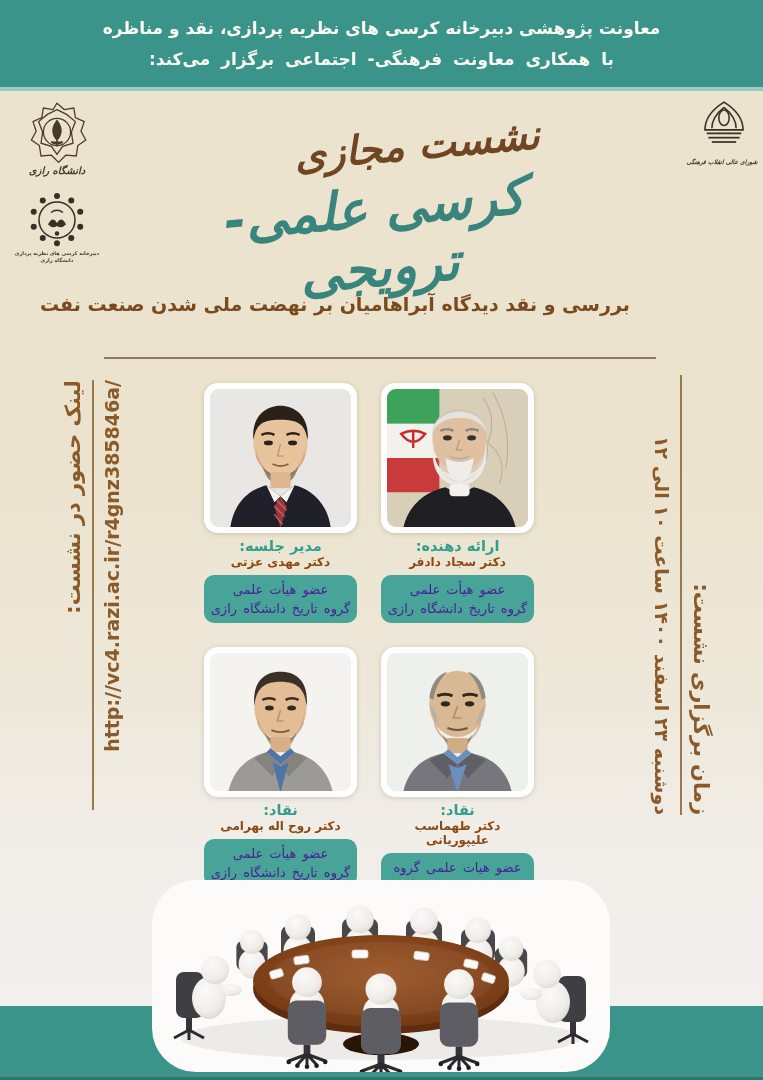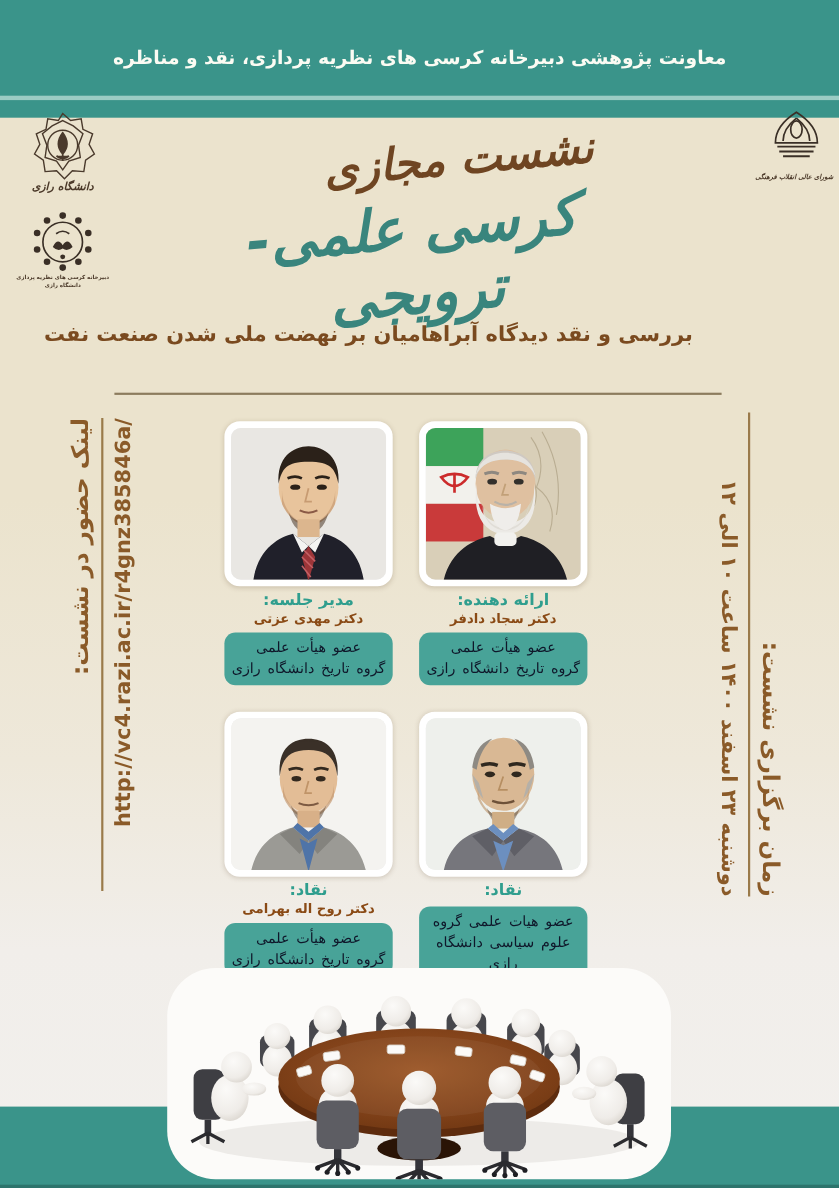--- a/index.html
+++ b/index.html
@@ -1,20 +1,20 @@
 <!DOCTYPE html>
 <html lang="fa"><head>
 <meta charset="utf-8">
 <style>
   html,body{margin:0;padding:0;background:#888;}
   *{box-sizing:border-box;font-family:"DejaVu Sans",sans-serif;}
   .poster{position:relative;width:763px;height:1080px;margin:0 auto;overflow:hidden;
     background:linear-gradient(180deg,#ebe3cd 0%,#ebe3cd 42%,#eee8da 64%,#f1eeea 80%,#f2f0ed 100%);}
   
-  .hdr{position:absolute;left:0;top:0;width:763px;height:107px;background:#3a948a;
+  .hdr{position:absolute;left:0;top:0;width:763px;height:87px;background:#3a948a;
     display:flex;flex-direction:column;justify-content:center;align-items:center;}
   .hdr div{color:#fbfbf3;font-weight:700;font-size:17px;line-height:31px;direction:rtl;text-align:center;}
   .hdr .l2{word-spacing:5px;}
   .hdr-line{position:absolute;left:0;top:87px;width:763px;height:4px;background:#9bccc4;}
   
   .logoCap{position:absolute;color:#4a3828;text-align:center;direction:rtl;font-style:italic;font-weight:700;}
   
   .t1{position:absolute;left:267px;top:122px;width:300px;text-align:center;direction:rtl;
     color:#6f4522;font-size:40px;font-weight:700;font-style:italic;transform:rotate(-5deg);}
   .t2{position:absolute;left:202px;top:178px;width:350px;text-align:center;direction:rtl;
@@ -24,21 +24,21 @@
   .subline{position:absolute;left:104px;top:357px;width:552px;border-top:2px solid #8c7c5e;}
   
   .cards{position:absolute;left:204px;top:383px;width:356px;display:grid;
     grid-template-columns:153px 153px;column-gap:49px;row-gap:24px;gap:24px;}
   .card{width:153px;text-align:center;}
   .pframe{height:150px;background:#ffffff;border-radius:14px;padding:6px;box-shadow:0 1px 5px rgba(90,70,40,.22);}
   .photo{width:100%;height:100%;border-radius:9px;overflow:hidden;background:#eee;}
   .photo svg{display:block;width:100%;height:100%;}
   .role{margin-top:5px;font-size:14.5px;font-weight:700;color:#2f9e8e;direction:rtl;}
   .pname{margin-top:1px;font-size:12px;font-weight:700;color:#8a4a15;direction:rtl;}
-  .band{margin-top:6px;background:#48a398;border-radius:10px;color:#0f172a;
+  .band{margin-top:6px;background:#48a398;border-radius:10px;color:#4c1d95;
     font-size:13px;line-height:19px;padding:5px 2px;direction:rtl;word-spacing:2px;font-weight:500;}
   
   .sideL{position:absolute;left:-122px;top:557px;width:430px;height:76px;transform:rotate(-90deg);}
   .sideR{position:absolute;left:461px;top:557px;width:440px;height:76px;transform:rotate(90deg);}
   .sideLbl{direction:rtl;text-align:right;color:#8a5a28;font-weight:700;font-size:21px;line-height:37px;
     border-bottom:2px solid #9a7a4a;padding-left:8px;}
   .sideVal{direction:rtl;text-align:right;color:#8a5a28;font-weight:700;font-size:19px;line-height:37px;}
   .sideVal.ltr{direction:ltr;text-align:right;}
   
   .tband{position:absolute;left:0;top:1006px;width:763px;height:74px;background:#3a948a;}
@@ -47,20 +47,21 @@
   .stage svg{display:block;width:458px;height:192px;}
   .abs{position:absolute;}
 </style>
 </head>
 <body>
 
 <div class="poster">
 
   <div class="hdr">
     <div class="l1">معاونت پژوهشی دبیرخانه کرسی های نظریه پردازی، نقد و مناظره</div>
+    <div class="l2">با همکاری معاونت فرهنگی- اجتماعی برگزار می‌کند:</div>
   </div>
   <div class="hdr-line"></div>
 
   <div class="abs" style="left:22px;top:100px;width:70px;height:64px;">
     <svg viewBox="0 0 80 80" width="70" height="64">
       <g stroke="#4a3a2c" stroke-width="1.6" fill="none">
         <polygon points="40,4 49,12 61,10 63,22 74,27 70,39 76,50 66,57 64,70 51,69 42,78 33,69 20,70 18,57 8,50 14,39 10,27 21,22 23,10 35,12"></polygon>
         <polygon points="40,12 52,18 63,27 58,40 60,54 47,58 40,68 33,58 20,54 22,40 17,27 28,18"></polygon>
         <circle cx="40" cy="40" r="17"></circle>
       </g>
@@ -259,20 +260,21 @@
                 <path d="M50 44 Q58 41 65 44"></path>
                 <path d="M75 44 Q82 41 90 44"></path>
               </g>
             <path d="M70 54 L66 66 L74 66" fill="none" stroke="#b8placeholder" stroke-width="0"></path>
             <path d="M70 54 L66 66 L74 66" fill="none" stroke="#b68e62" stroke-width="1.6"></path>
             <path d="M60 76 Q70 80 80 76" fill="none" stroke="#6e5138" stroke-width="2"></path>
           </svg>
         </div>
       </div>
       <div class="role">نقاد:</div>
+      <div class="pname">دکتر طهماسب علیپوریانی</div>
       <div class="band">
         <div>عضو هیات علمی گروه</div>
         <div>علوم سیاسی دانشگاه رازی</div>
       </div>
     </div>
   </div>
 
   <div class="sideL">
     <div class="sideLbl">لینک حضور در نشست:</div>
     <div class="sideVal ltr">http://vc4.razi.ac.ir/r4gnz385846a/</div>

